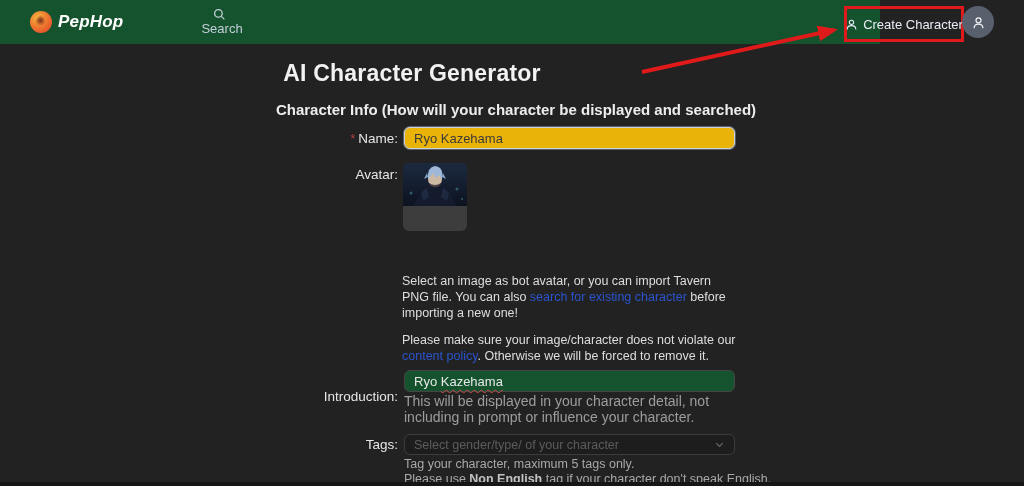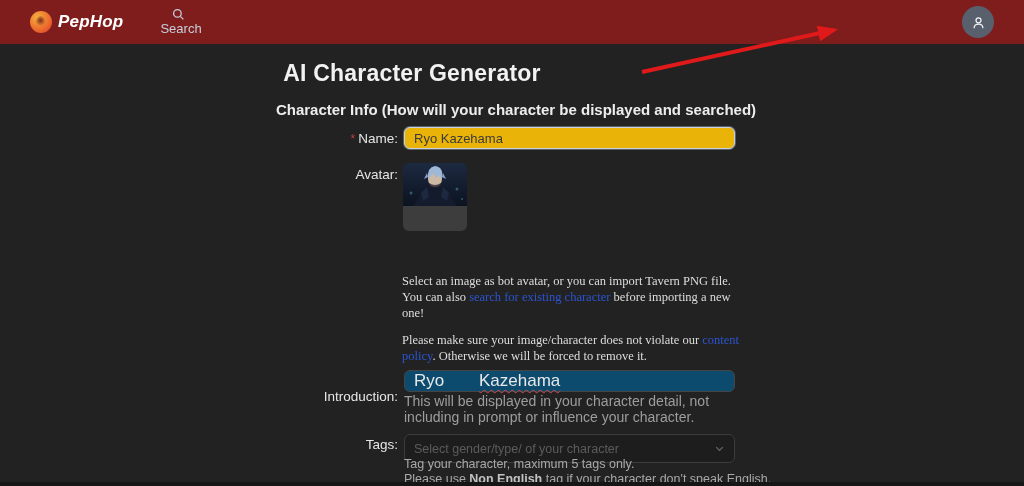--- a/index.html
+++ b/index.html
@@ -7,23 +7,23 @@
   body {
     position: relative;
     background: #222222;
     font-family: "Liberation Sans", sans-serif;
     color: #e8e8e8;
   }
 
   
   .navbar {
     position: absolute; top: 0; left: 0;
-    width: 1024px; height: 44px;
-    background: #7f1d1d;
-    display: flex; align-items: center;
+    width: 880px; height: 44px;
+    background: #14532d;
+    display: flex; align-items: center; gap: 41px;
   }
   .logo-wrap { display: flex; align-items: center; margin-left: 30px; cursor: pointer; }
   .logo-circle {
     width: 22px; height: 22px; border-radius: 50%;
     background: radial-gradient(circle at 35% 30%, #f6b03e 0%, #ef7a30 45%, #dd3b28 100%);
     position: relative;
   }
   .logo-circle::after {
     content: ""; position: absolute; left: 6px; top: 5px;
     width: 9px; height: 11px; border-radius: 50%;
@@ -100,47 +100,46 @@
   .avatar-upload {
     position: absolute; left: 403px; top: 163px;
     width: 64px; height: 68px;
     background: #3d3d3d; border-radius: 6px;
     overflow: hidden; cursor: pointer;
   }
   .avatar-upload svg { display: block; }
 
   .avatar-help {
     position: absolute; left: 402px; top: 273px; width: 338px;
-    font-size: 12.5px; line-height: 16px; color: #dedede; font-family: Liberation Serif, serif;
+    font-size: 12.5px; line-height: 16px; color: #dedede;
   }
   .avatar-help p + p { margin-top: 11px; }
   .inline-link { color: #2b54cf; cursor: pointer; }
 
   .intro-input {
     position: absolute; left: 404px; top: 370px;
     width: 331px; height: 22px;
-    background: #0c4a6e; border: 1px solid #454545; border-radius: 6px;
-    font-size: 17px; color: #e8e8e8;
+    background: #14532d; border: 1px solid #454545; border-radius: 6px;
+    font-size: 13px; color: #e8e8e8;
     display: flex; align-items: center; padding: 0 9px;
     white-space: pre; cursor: text;
   }
   .misspelled {
     text-decoration: underline wavy #c94a4a;
     text-underline-offset: 3px;
     text-decoration-thickness: 1px;
-    margin-left: 30px;
   }
   .intro-help {
     position: absolute; left: 404px; top: 393px; width: 336px;
     font-size: 14px; line-height: 16px; color: #9d9d9d;
   }
 
   .tags-select {
     position: absolute; left: 404px; top: 434px;
-    width: 331px; height: 29px;
+    width: 331px; height: 21px;
     background: #1d1d1d; border: 1px solid #3c3c3c; border-radius: 6px;
     display: flex; align-items: center; padding: 0 9px;
     cursor: pointer;
   }
   .tags-placeholder {
     flex: 1; font-size: 12.5px; color: #5c5c5c;
     overflow: hidden; white-space: nowrap;
   }
   .tags-select svg { display: block; }
   .tags-help-1 {
@@ -167,20 +166,29 @@
     <div class="logo-text">PepHop</div>
   </div>
   <div class="search-wrap">
     <svg width="13" height="13" viewBox="0 0 24 24" fill="none" stroke="#c6cfdb" stroke-width="2.4">
       <circle cx="10" cy="10" r="7"></circle>
       <line x1="15.5" y1="15.5" x2="21" y2="21"></line>
     </svg>
     <span class="search-label">Search</span>
   </div>
 
+  <div class="create-box">
+    <button class="create-btn">
+      <svg width="13" height="13" viewBox="0 0 24 24" fill="none" stroke="#e9eef6" stroke-width="2">
+        <circle cx="12" cy="8" r="4"></circle>
+        <path d="M4 21c0-4.4 3.6-7 8-7s8 2.6 8 7"></path>
+      </svg>
+      <span>Create Character</span>
+    </button>
+  </div>
 
   <div class="user-avatar">
     <svg width="15" height="15" viewBox="0 0 24 24" fill="none" stroke="#f2f4f7" stroke-width="2">
       <circle cx="12" cy="8.5" r="4"></circle>
       <path d="M5 21c0-4 3.1-6.5 7-6.5s7 2.5 7 6.5"></path>
     </svg>
   </div>
 </div>
 
 <svg class="annotation-layer" viewBox="0 0 1024 486">

